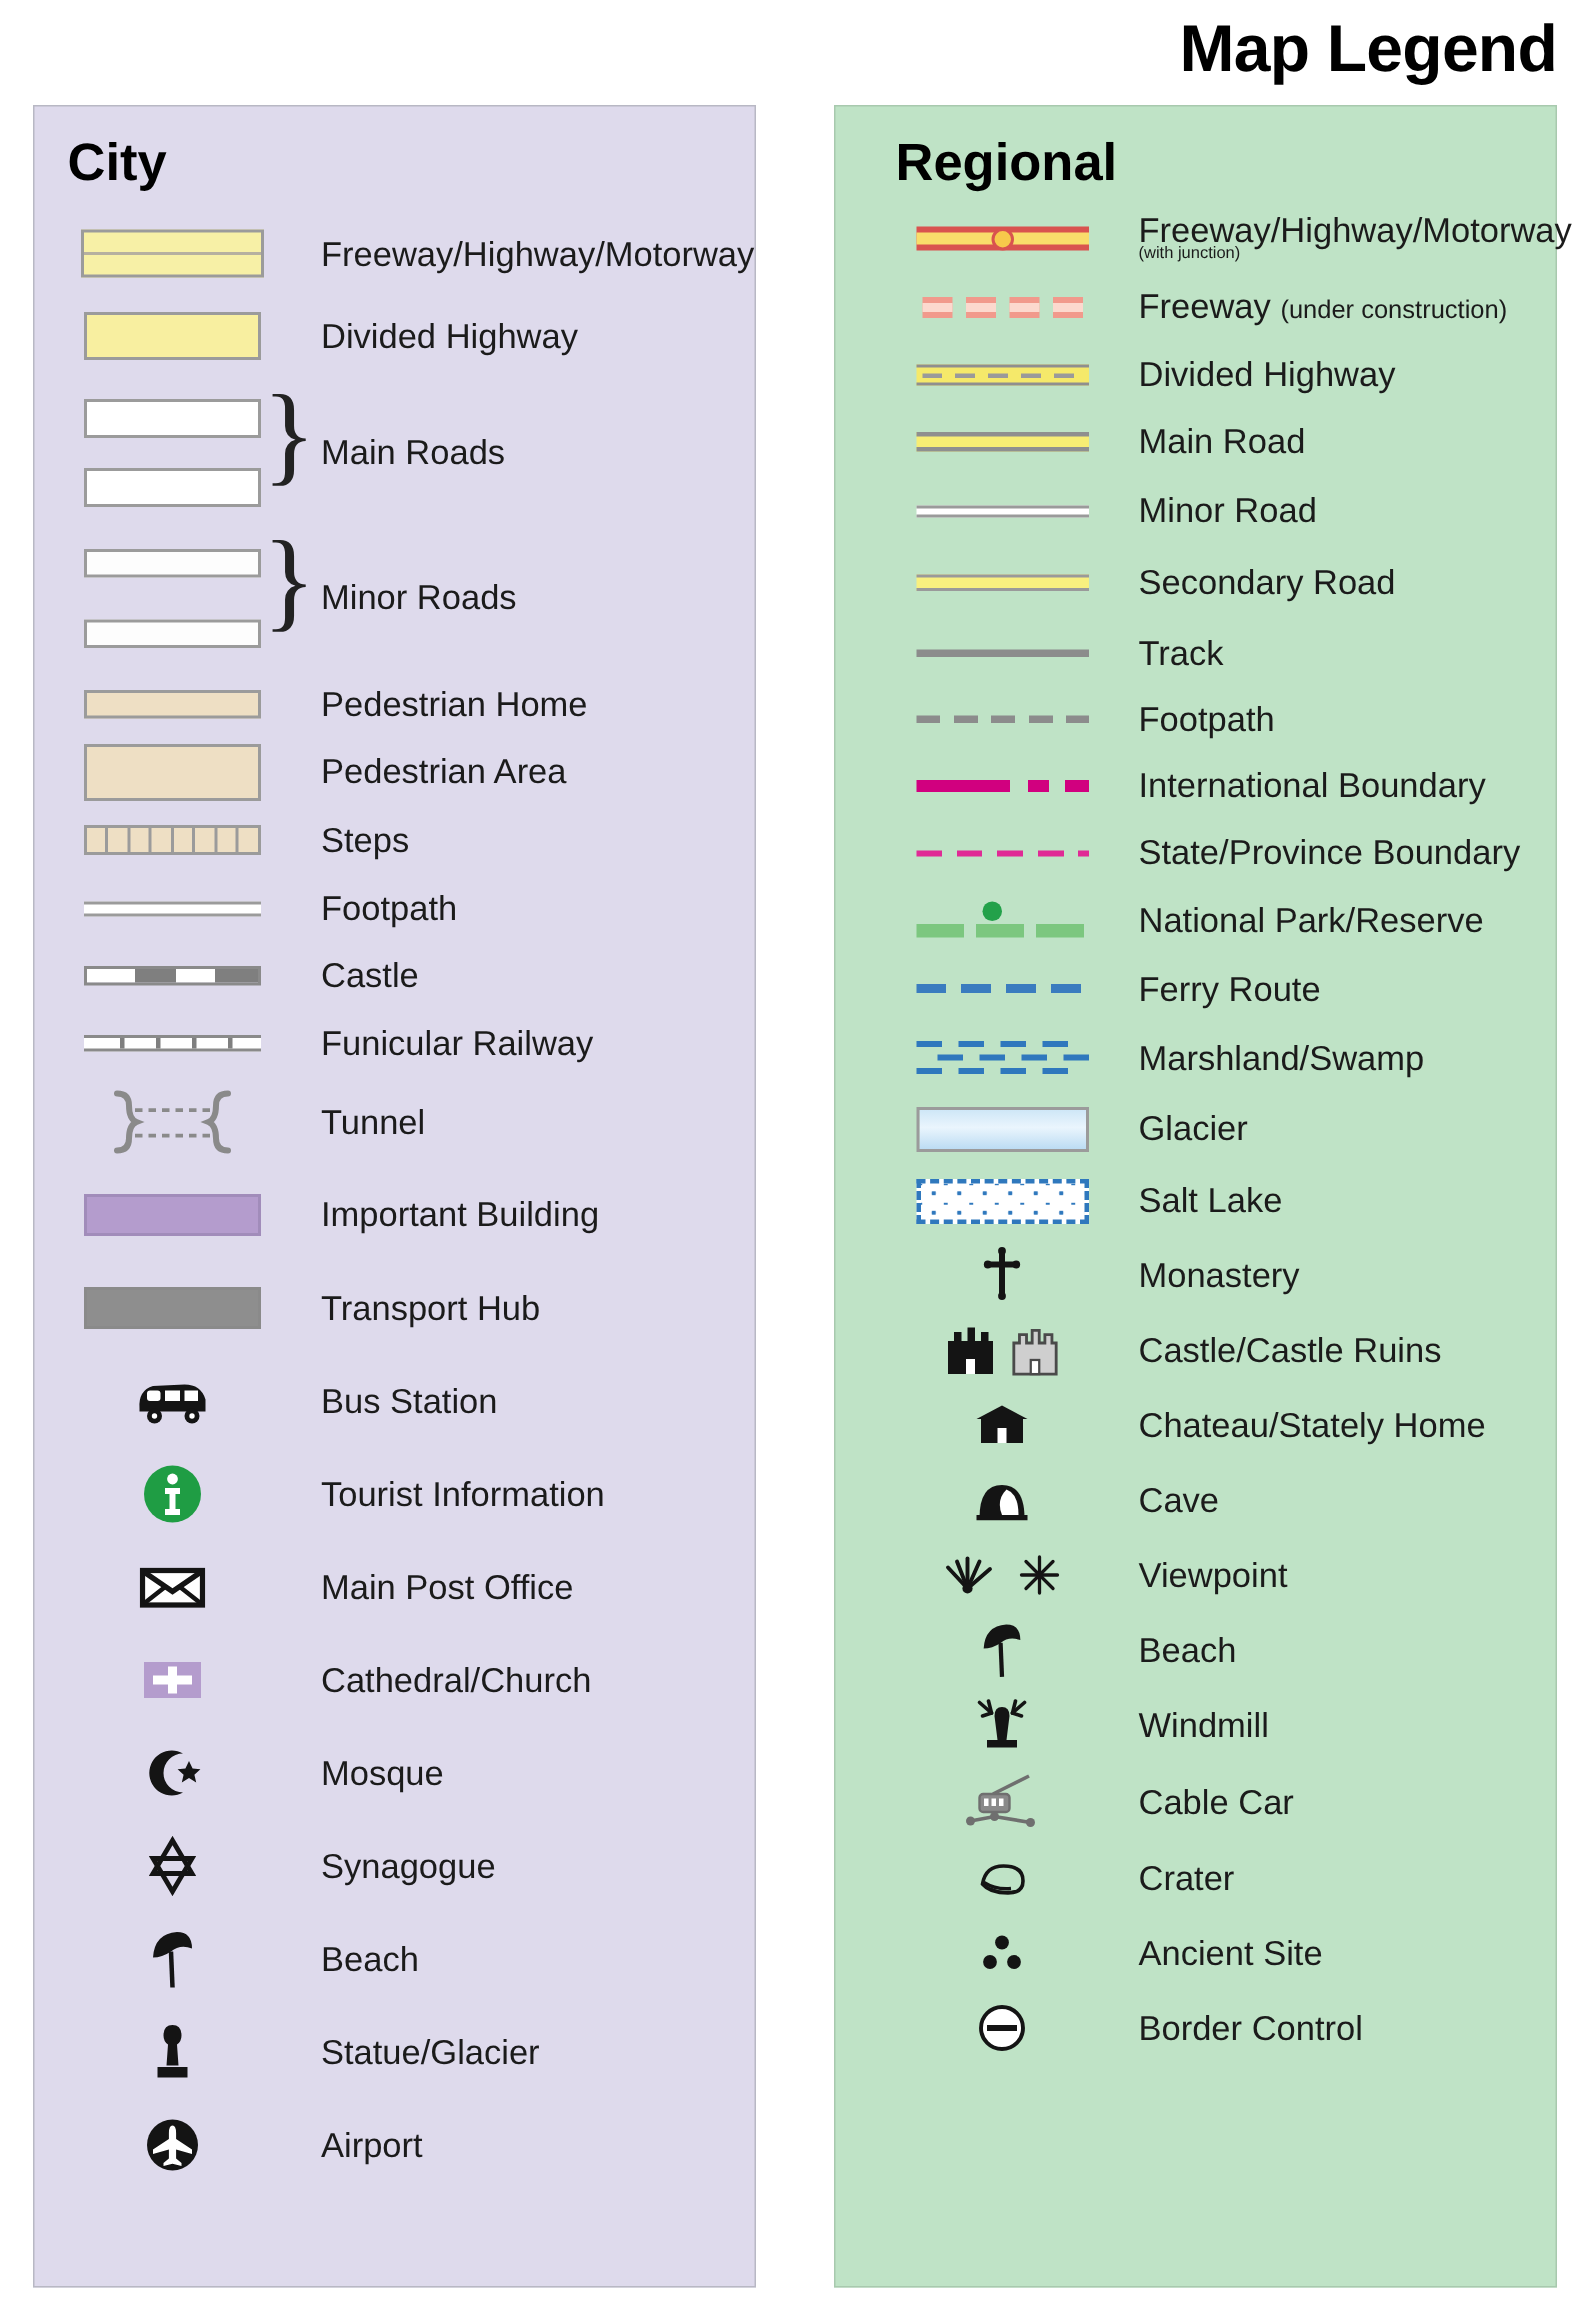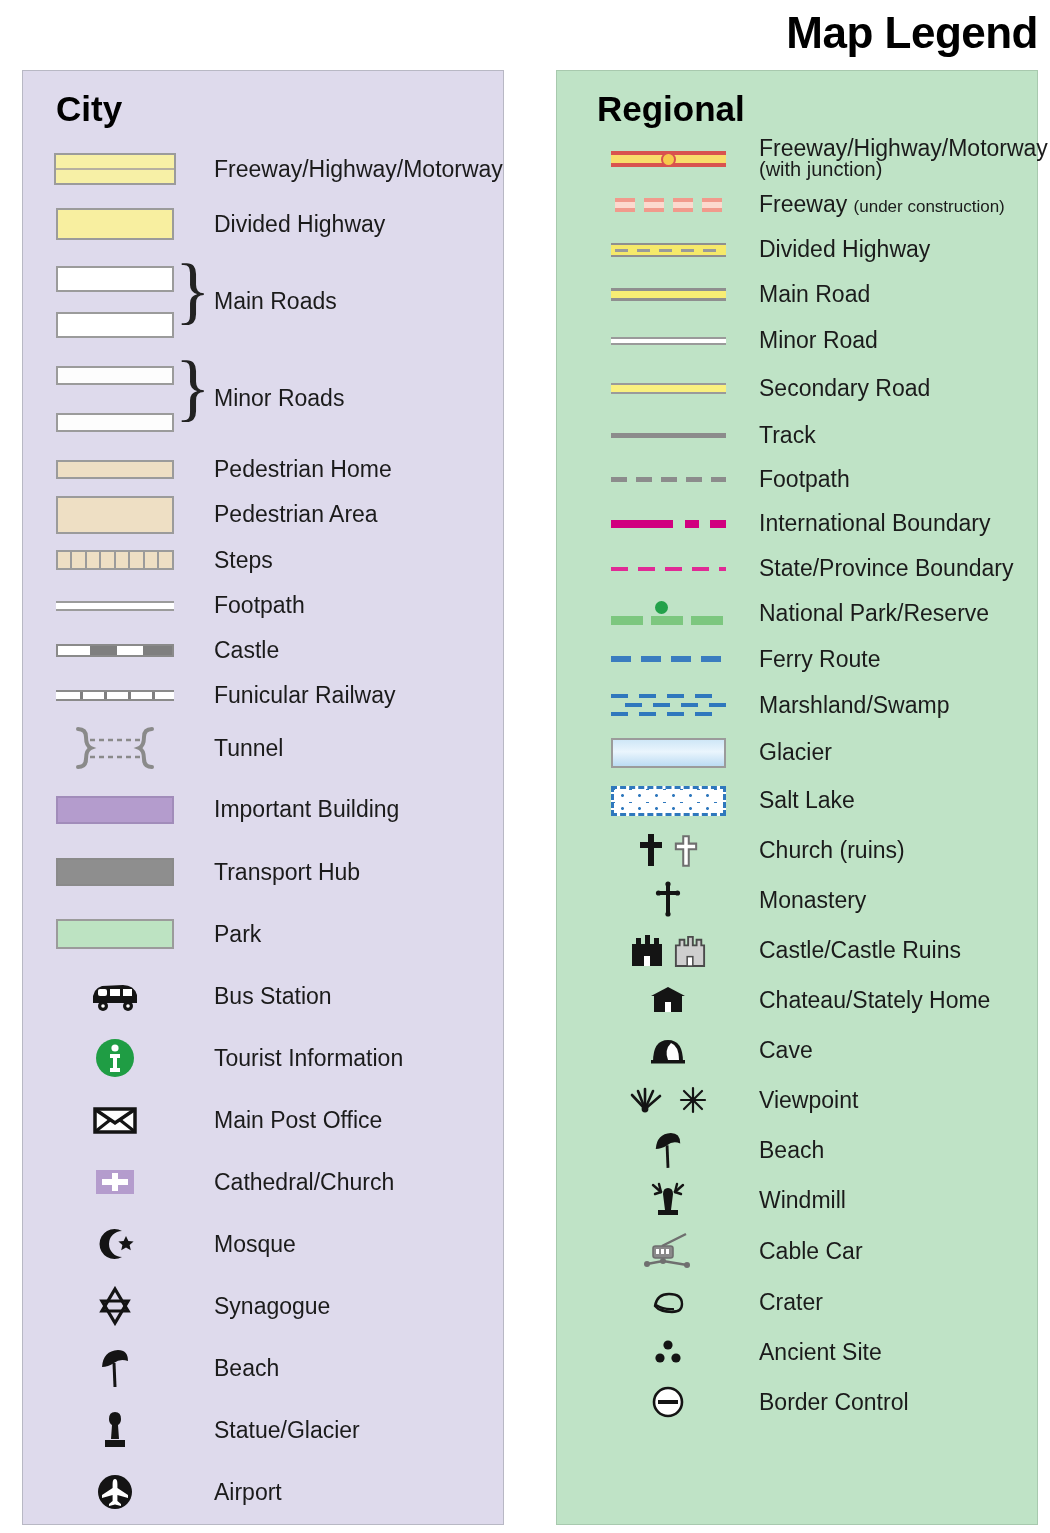--- a/index.html
+++ b/index.html
@@ -46,21 +46,21 @@
     border-color: #a8c9ae;
   }
 
   .panel-heading {
     font-size: 35px;
     font-weight: bold;
     color: #000;
     position: absolute;
     top: 18px;
   }
-  #panel-city .panel-heading { left: 33px; }
+  #panel-city .panel-heading { left: 22px; }
   #panel-regional .panel-heading { left: 40px; }
 
   .rows {
     position: absolute;
     left: 0;
     right: 0;
   }
   #city-rows { top: 72px; }
   #reg-rows { top: 64px; }
 
@@ -81,21 +81,21 @@
 
   .lbl {
     font-size: 23px;
     color: #1b1b1b;
     white-space: nowrap;
     line-height: 1.08;
   }
   #city-rows .lbl { margin-left: 22px; }
   #reg-rows .lbl  { margin-left: 16px; }
   .lbl .sub { font-size: 17px; }
-  .lbl .sub-block { display:block; font-size: 20px; margin-top:-2px;}
+  .lbl .sub-block { display:block; font-size: 11px; margin-top:-2px;}
 
   
   .bar {
     box-sizing: border-box;
     border: 2px solid #9b9b9b;
   }
   .freeway-city {
     width: 118px; height: 28px; background: #f7f0a6;
     position: relative; border: 2px solid #9b9b9b;
   }
@@ -339,26 +339,20 @@
       <div class="lbl">Important Building</div>
     </div>
 
     <div class="row" style="height:62px">
       <div class="sym">
         <div class="bar transport-hub"></div>
       </div>
       <div class="lbl">Transport Hub</div>
     </div>
 
-    <div class="row" style="height:62px">
-      <div class="sym">
-        <div class="bar park-swatch"></div>
-      </div>
-      <div class="lbl">Park</div>
-    </div>
 
     <div class="row" style="height:62px">
       <div class="sym ico">
         <svg width="52" height="34" viewBox="0 0 52 34">
           <path d="M4 22 Q3 10 13 7 L34 6 Q45 6 48 16 L48 24 L4 24 Z" fill="#141414"></path>
           <rect x="9" y="10" width="9" height="7" rx="2" fill="#fff"></rect>
           <rect x="21" y="10" width="10" height="7" fill="#fff"></rect>
           <rect x="34" y="10" width="9" height="7" fill="#fff"></rect>
           <circle cx="14" cy="27" r="5" fill="#141414"></circle>
           <circle cx="39" cy="27" r="5" fill="#141414"></circle>
@@ -587,33 +581,20 @@
     </div>
 
     <div class="row" style="height:49px">
       <div class="sym">
           <div class="r-salt"></div>
         </div>
       <div class="lbl">Salt Lake</div>
     </div>
 
 
-    <div class="row" style="height:50px">
-      <div class="sym ico">
-        <div class="pair">
-          <svg width="26" height="36" viewBox="0 0 26 36">
-            <path d="M10 2 h6 v8 h8 v6 h-8 v18 h-6 v-18 h-8 v-6 h8 z" fill="#141414"></path>
-          </svg>
-          <svg width="24" height="34" viewBox="0 0 26 36">
-            <path d="M10 2 h6 v8 h8 v6 h-8 v18 h-6 v-18 h-8 v-6 h8 z" fill="#ffffff" stroke="#6f6f6f" stroke-width="2.2"></path>
-          </svg>
-        </div>
-      </div>
-      <div class="lbl">Church (ruins)</div>
-    </div>
 
     <div class="row" style="height:50px">
       <div class="sym ico">
         <svg width="30" height="38" viewBox="0 0 30 38">
           <path d="M13 3 h4 v7 h7 v4 h-7 v18 h-4 v-18 h-7 v-4 h7 z" fill="#141414"></path>
           <circle cx="15" cy="3" r="2.6" fill="#141414"></circle>
           <circle cx="5.5" cy="12" r="2.6" fill="#141414"></circle>
           <circle cx="24.5" cy="12" r="2.6" fill="#141414"></circle>
           <circle cx="15" cy="33" r="2.6" fill="#141414"></circle>
         </svg>

